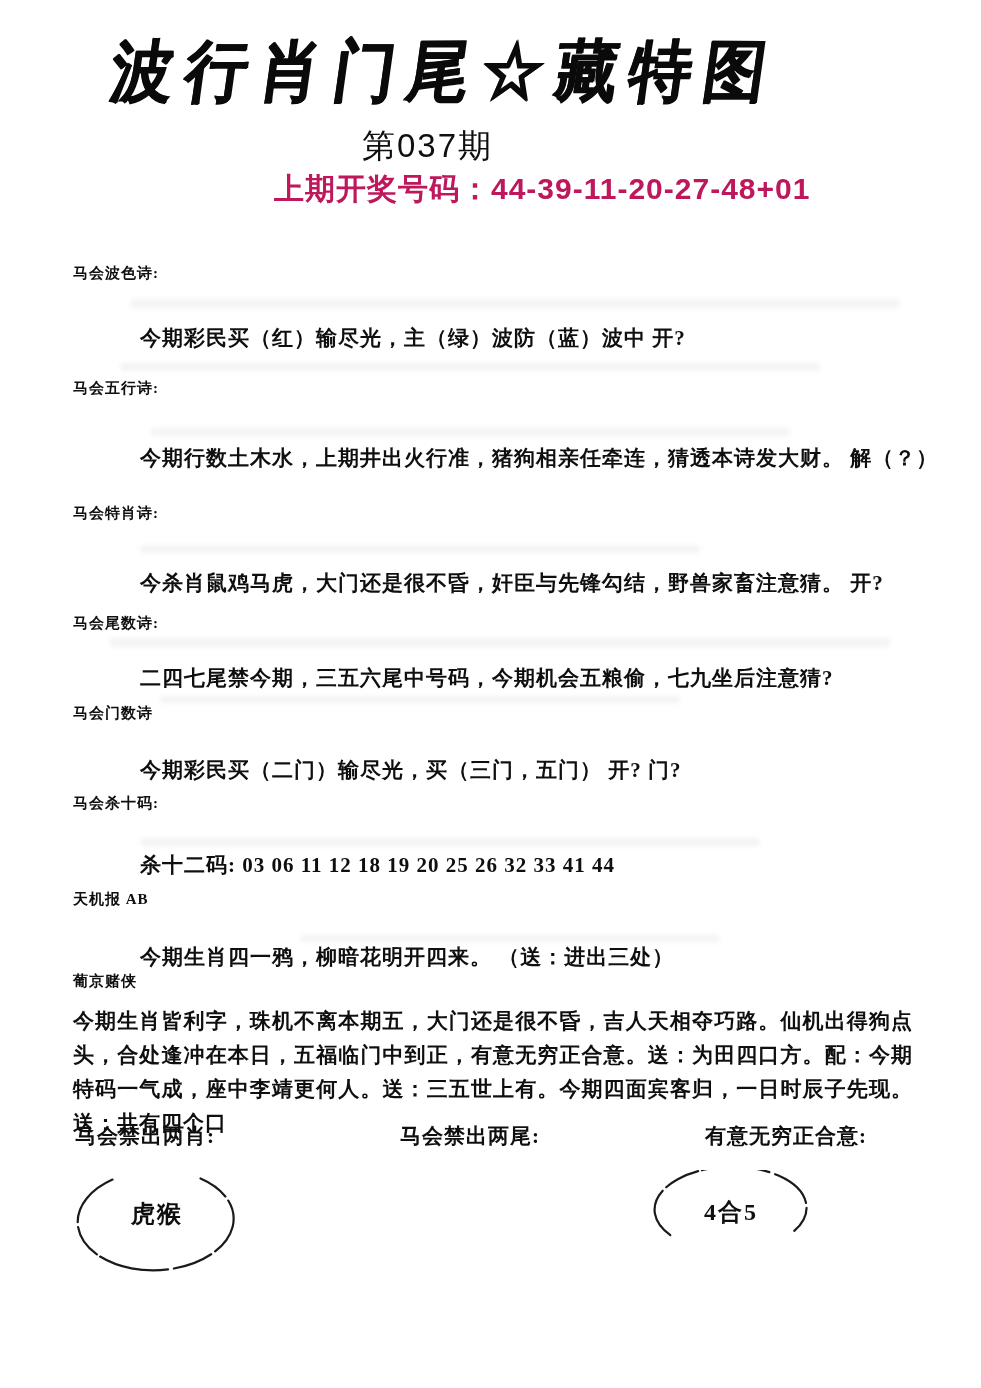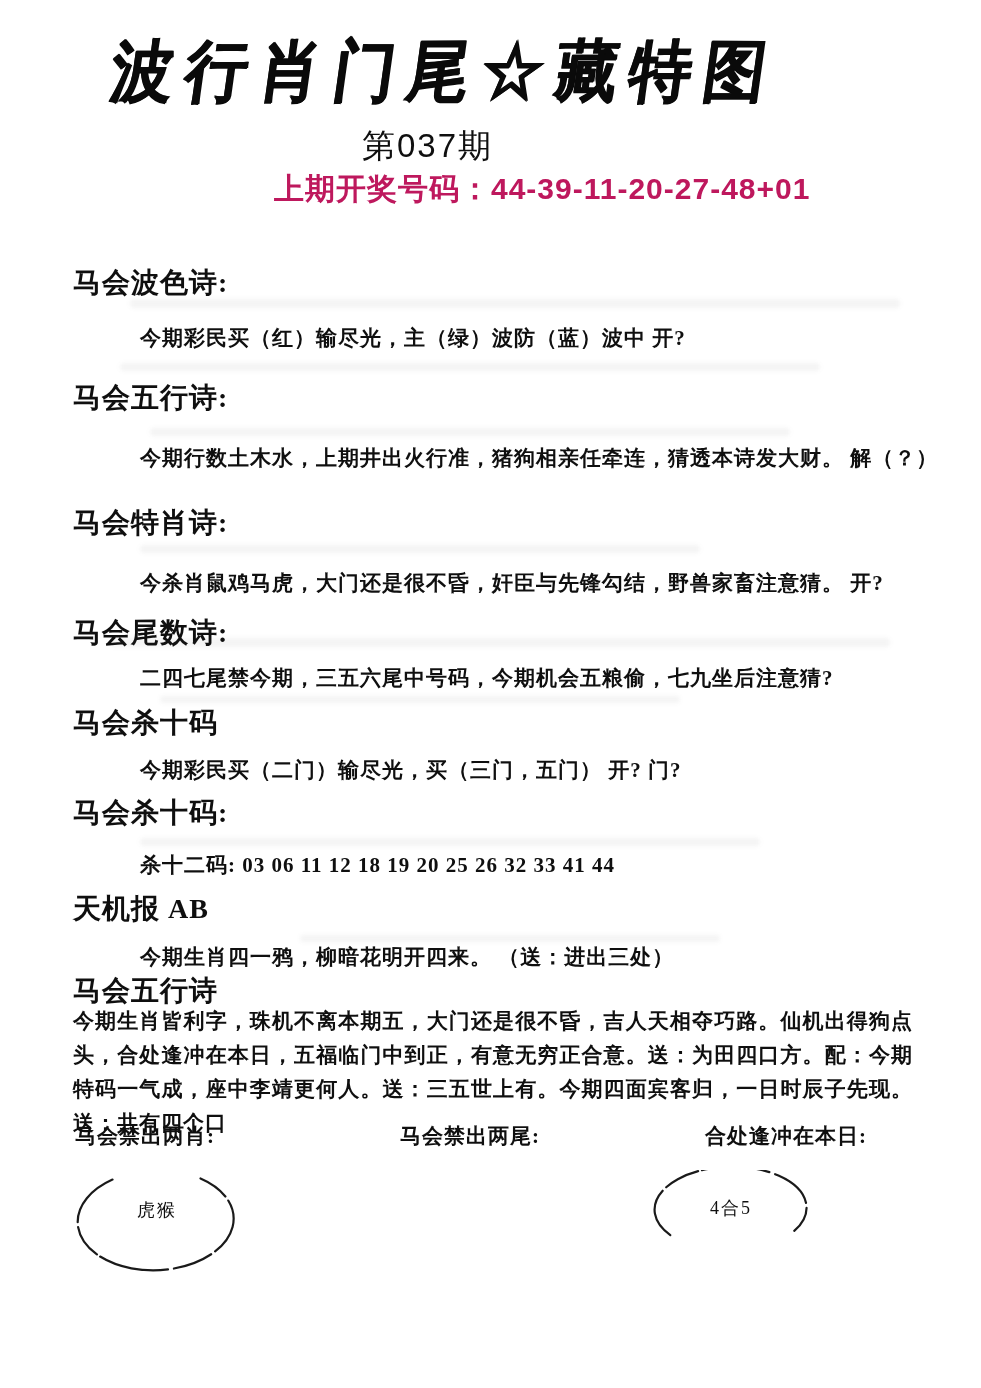--- a/index.html
+++ b/index.html
@@ -31,41 +31,41 @@
     font-size:30px;font-weight:bold;color:#be185d;letter-spacing:1px;
     white-space:nowrap;
   }
   .provider{
     position:absolute;left:274px;top:218px;
     font-size:28px;font-weight:bold;letter-spacing:2px;
   }
   
   .h{
     position:absolute;left:73px;
-    font-size:28px;font-weight:bold;letter-spacing:1px;white-space:nowrap;font-family:Liberation Serif, serif;
+    font-size:15px;font-weight:bold;letter-spacing:1px;white-space:nowrap;font-family:Liberation Serif, serif;
   }
   .b{
     position:absolute;left:140px;
     font-size:21px;font-weight:bold;letter-spacing:1px;white-space:nowrap;
   }
   .para{
     position:absolute;left:73px;top:1004px;width:840px;
     font-size:21px;font-weight:bold;line-height:34px;
     text-align:justify;letter-spacing:1px;
   }
   
   .fl{
     position:absolute;top:1122px;
     font-size:21px;font-weight:bold;letter-spacing:1px;white-space:nowrap;text-align:right;
   }
   .oval{position:absolute;}
   .oval svg{display:block;}
   .oval-val{
     position:absolute;width:100%;text-align:center;
-    font-size:18px;font-weight:normal;letter-spacing:2px;
+    font-size:24px;font-weight:bold;letter-spacing:2px;
   }
   
   .smudge{
     position:absolute;background:rgba(60,60,60,0.06);
     filter:blur(2px);border-radius:4px;pointer-events:none;
   }
 </style>
 </head>
 <body>
 
@@ -80,35 +80,35 @@
 
   <div class="h" style="top:379px">马会五行诗:</div>
   <div class="b" style="top:444px">今期行数土木水，上期井出火行准，猪狗相亲任牵连，猜透本诗发大财。 解（？）</div>
 
   <div class="h" style="top:504px">马会特肖诗:</div>
   <div class="b" style="top:569px">今杀肖鼠鸡马虎，大门还是很不昏，奸臣与先锋勾结，野兽家畜注意猜。 开?</div>
 
   <div class="h" style="top:614px">马会尾数诗:</div>
   <div class="b" style="top:664px">二四七尾禁今期，三五六尾中号码，今期机会五粮偷，七九坐后注意猜?</div>
 
-  <div class="h" style="top:704px">马会杀十码</div>
+  <div class="h" style="top:704px">马会门数诗</div>
   <div class="b" style="top:756px">今期彩民买（二门）输尽光，买（三门，五门） 开? 门?</div>
 
   <div class="h" style="top:794px">马会杀十码:</div>
   <div class="b" style="top:851px">杀十二码: 03 06 11 12 18 19 20 25 26 32 33 41 44</div>
 
   <div class="h" style="top:890px">天机报 AB</div>
   <div class="b" style="top:943px">今期生肖四一鸦，柳暗花明开四来。 （送：进出三处）</div>
 
-  <div class="h" style="top:972px">马会五行诗</div>
+  <div class="h" style="top:972px">葡京赌侠</div>
   <div class="para">今期生肖皆利字，珠机不离本期五，大门还是很不昏，吉人天相夺巧路。仙机出得狗点头，合处逢冲在本日，五福临门中到正，有意无穷正合意。送：为田四口方。配：今期特码一气成，座中李靖更何人。送：三五世上有。今期四面宾客归，一日时辰子先现。送：共有四个口</div>
 
   <div class="fl" style="left:75px">马会禁出两肖:</div>
   <div class="fl" style="left:400px">马会禁出两尾:</div>
-  <div class="fl" style="left:705px">合处逢冲在本日:</div>
+  <div class="fl" style="left:705px">有意无穷正合意:</div>
 
   <div class="oval" style="left:72px;top:1166px;width:170px;height:112px">
     <svg width="170" height="112" viewBox="0 0 170 112">
       <path d="M 42 12 A 78 50 0 1 0 130 14" fill="none" stroke="#1a1a1a" stroke-width="2.2" stroke-dasharray="58 5 34 4 70 6 40 5" stroke-linecap="round" transform="rotate(-2 85 56)"></path>
     </svg>
     <div class="oval-val" style="top:32px">虎猴</div>
   </div>
 
 
   <div class="oval" style="left:650px;top:1170px;width:162px;height:94px">

